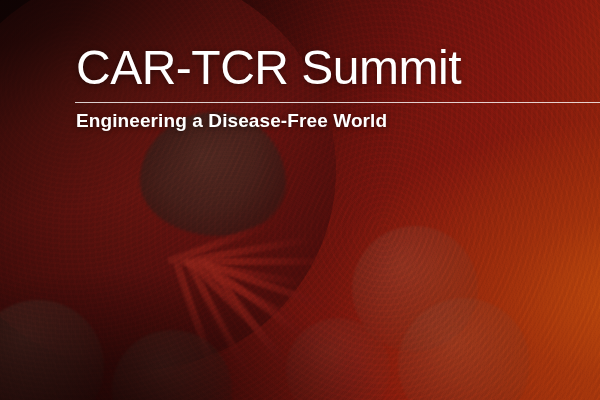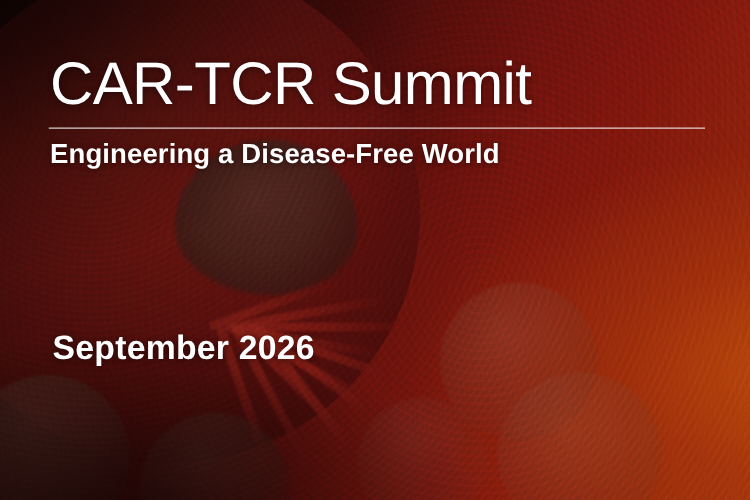--- a/index.html
+++ b/index.html
@@ -178,20 +178,21 @@
   .bg-textscrim {
     background:
       linear-gradient(100deg, rgba(16,3,3,0.50) 0%, rgba(16,3,3,0.18) 38%, rgba(0,0,0,0) 66%);
   }
 
   
   .content {
     position: absolute;
     inset: 0;
     z-index: 5;
+    margin-left: 36px;
   }
 
   .title {
     position: absolute;
     left: 40px;
     top: 44px;
     color: #ffffff;
     font-size: 48px;
     line-height: 1.0;
     font-weight: 500;
@@ -207,21 +208,21 @@
     width: 525px;
     height: 1px;
     background: rgba(255,255,255,0.80);
   }
 
   .subtitle {
     position: absolute;
     left: 40px;
     top: 110px;
     color: #ffffff;
-    font-size: 22px;
+    font-size: 19px;
     line-height: 1.2;
     font-weight: bold;
     letter-spacing: 0.1px;
     white-space: nowrap;
     text-shadow: 0 1px 5px rgba(0,0,0,0.5);
   }
 
   .detail {
     position: absolute;
     left: 42px;
@@ -272,17 +273,16 @@
   <div class="bg-layer bg-textscrim"></div>
 
   <div class="content">
 
     <div class="title">CAR-TCR Summit</div>
 
     <div class="rule"></div>
 
     <div class="subtitle">Engineering a Disease-Free World</div>
 
-    <div class="detail detail-date">September 2026</div>
 
 
   </div>
 </div>
 
 </body></html>

